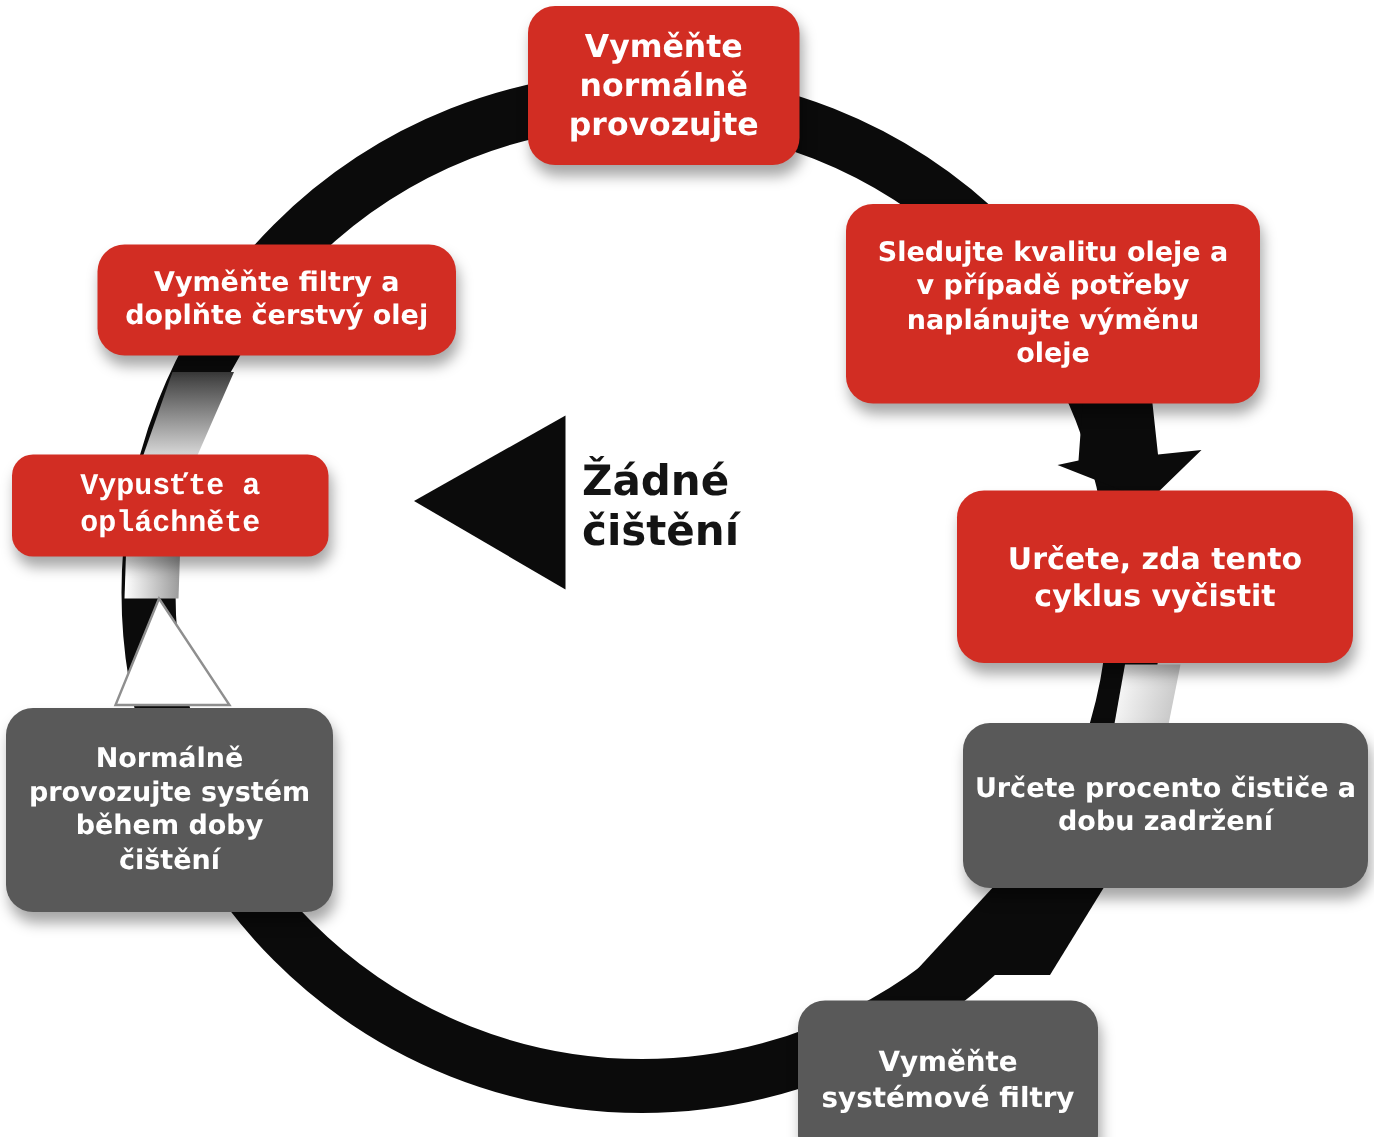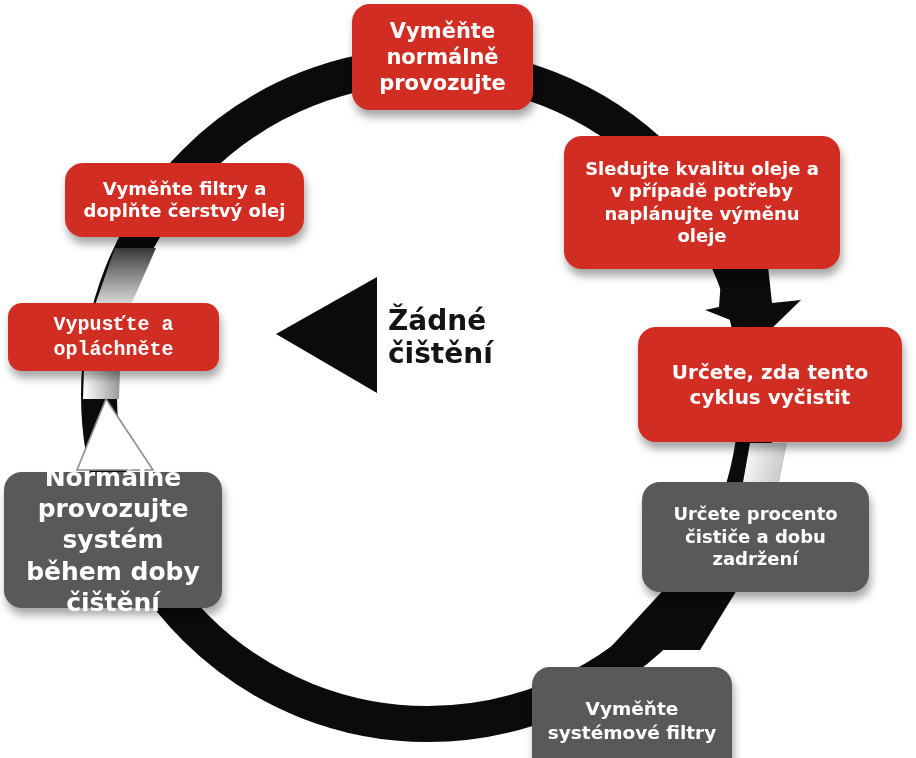--- a/index.html
+++ b/index.html
@@ -23,24 +23,24 @@
     box-sizing:border-box;
     line-height:1.25;
     box-shadow:2px 7px 9px rgba(0,0,0,0.35);
   }
   .node.red{background:var(--node-red,#d22d23);}
   .node.gray{background:var(--node-gray,#595959);}
   
   .n0{left:352px;top:4px;width:181px;height:106px;font-size:21px;}
   .n1{left:564px;top:136px;width:276px;height:133px;font-size:18px;padding:4px 20px;}
   .n2{left:638px;top:327px;width:264px;height:115px;font-size:20px;}
-  .n3{left:642px;top:482px;width:227px;height:110px;font-size:18px;padding:4px 6px;}
+  .n3{left:642px;top:482px;width:270px;height:110px;font-size:18px;padding:4px 6px;}
   .n4{left:532px;top:667px;width:200px;height:107px;font-size:18.5px;}
   .n5{left:85px;top:640px;width:216px;height:100px;font-size:18px;}
-  .n6{left:4px;top:472px;width:218px;height:136px;font-size:25px;}
+  .n6{left:4px;top:472px;width:218px;height:136px;font-size:18px;}
   .n7{left:8px;top:303px;width:211px;height:68px;font-size:20px;border-radius:14px;font-family:Liberation Mono, monospace;}
   .n8{left:65px;top:152px;width:239px;height:74px;font-size:18px;margin-top:11px;}
   #center-label{
     position:absolute;z-index:2;
     left:388px;top:320px;width:170px;height:34px;
     display:flex;align-items:center;
     font-weight:bold;font-size:28px;
     color:var(--center-text,#141414);
   }
 </style>

